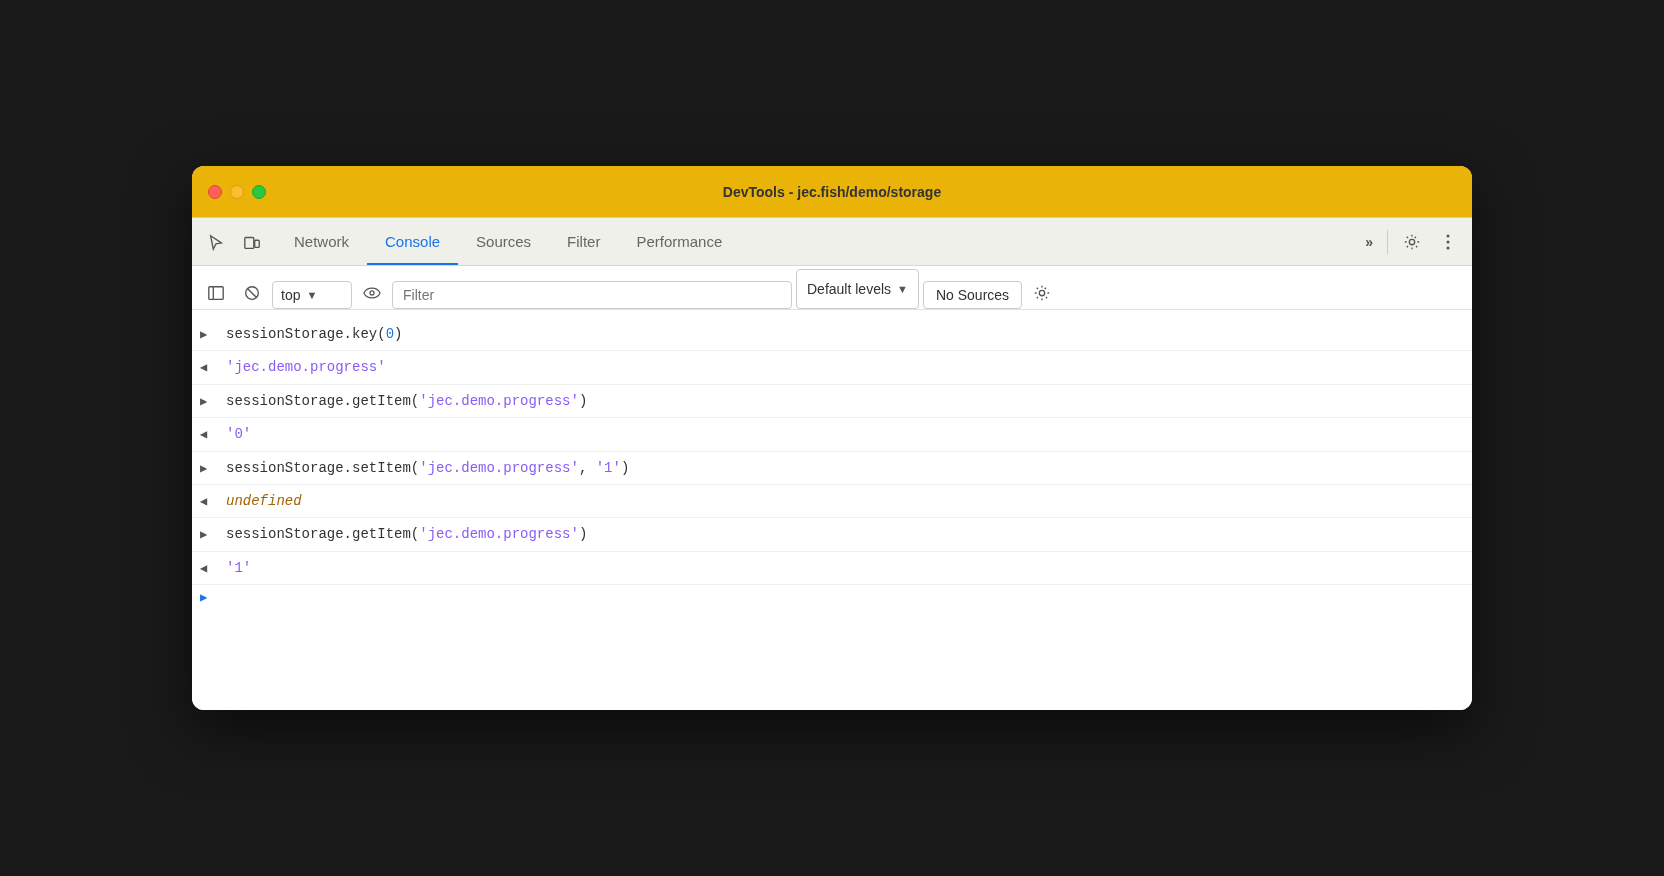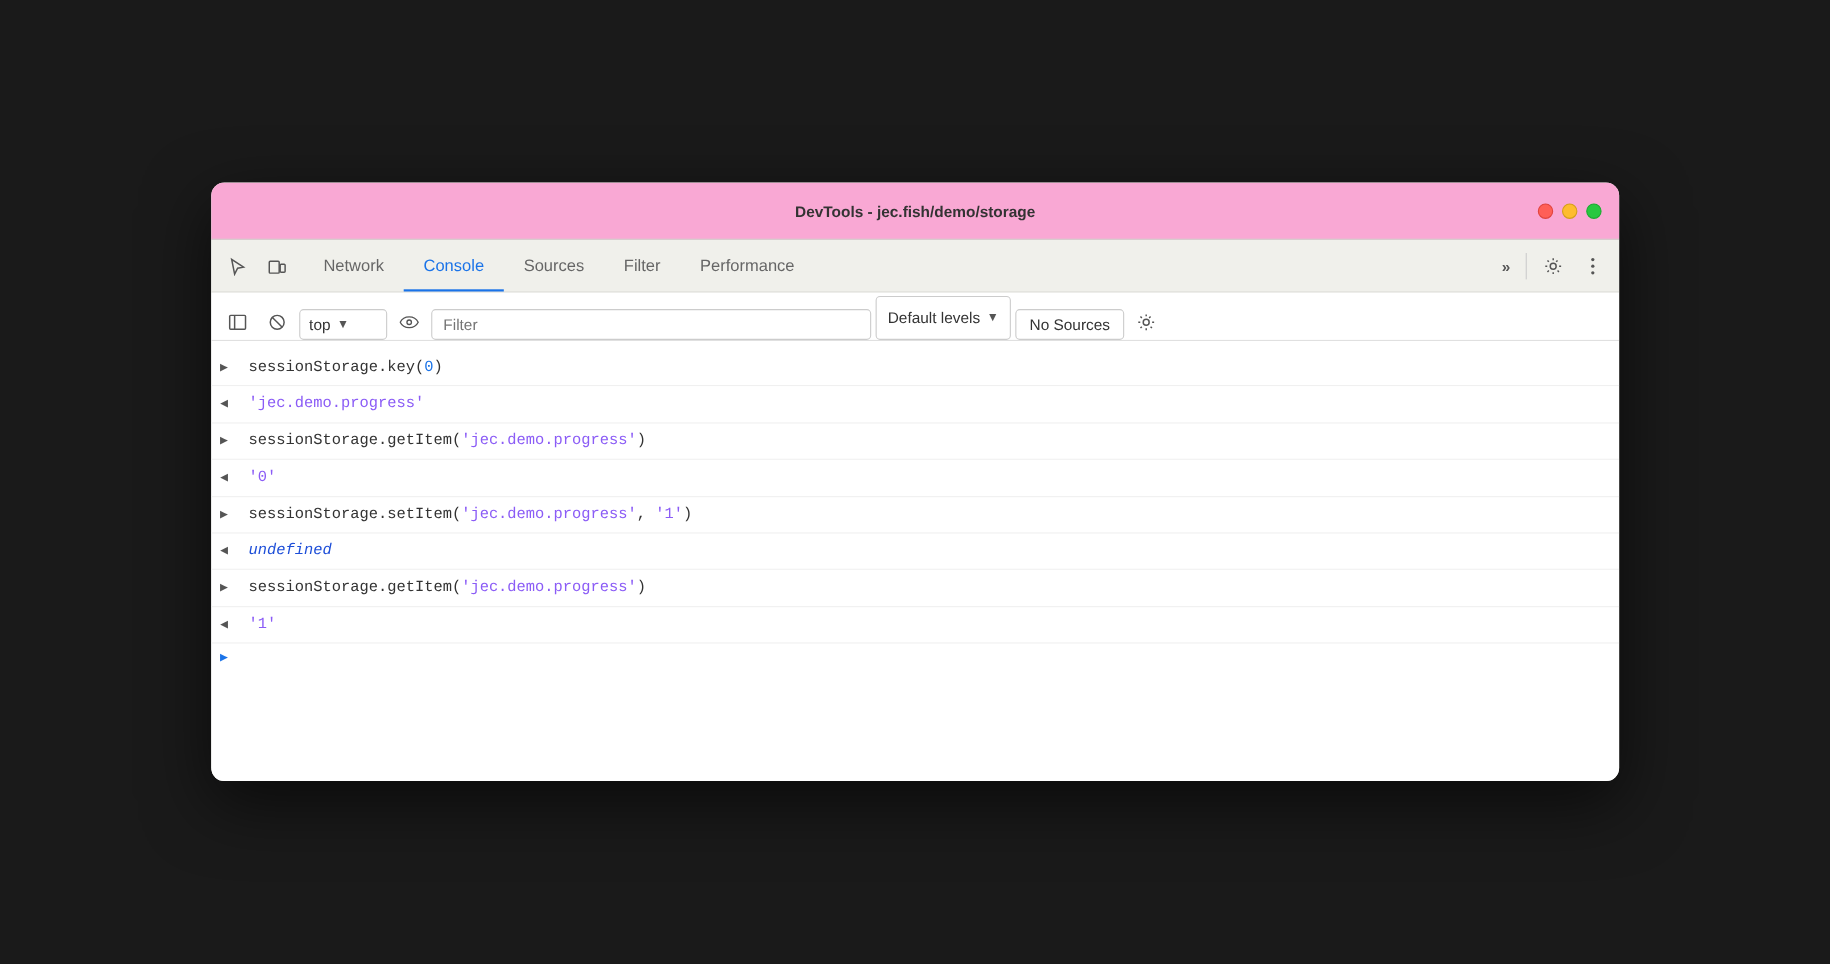--- a/index.html
+++ b/index.html
@@ -16,28 +16,27 @@
     .window {
       width: 1280px;
       background: #f5f5f0;
       border-radius: 12px;
       box-shadow: 0 20px 60px rgba(0,0,0,0.6);
       overflow: hidden;
     }
 
     
     .title-bar {
-      background: #f9a8d4;
+      background: #eab308;
       height: 52px;
       display: flex;
       align-items: center;
       padding: 0 16px;
       border-bottom: 1px solid #d0d0cb;
       position: relative;
-      justify-content: flex-end;
     }
 
     .traffic-lights {
       display: flex;
       gap: 8px;
       align-items: center;
     }
 
     .traffic-light {
       width: 14px;
@@ -302,21 +301,21 @@
     .arrow-out { color: #555; }
 
     .line-content {
       flex: 1;
       word-break: break-all;
     }
 
     .code-black { color: #333; }
     .code-red { color: #8b5cf6; }
     .code-blue { color: #1a73e8; }
-    .code-gray { color: #1d4ed8; font-style: italic; margin-top: 41px; }
+    .code-gray { color: #a16207; font-style: italic; margin-top: 41px; }
 
     .cursor-line {
       display: flex;
       align-items: center;
       padding: 5px 16px 5px 8px;
     }
 
     .cursor-arrow {
       color: #1a73e8;
       width: 20px;

